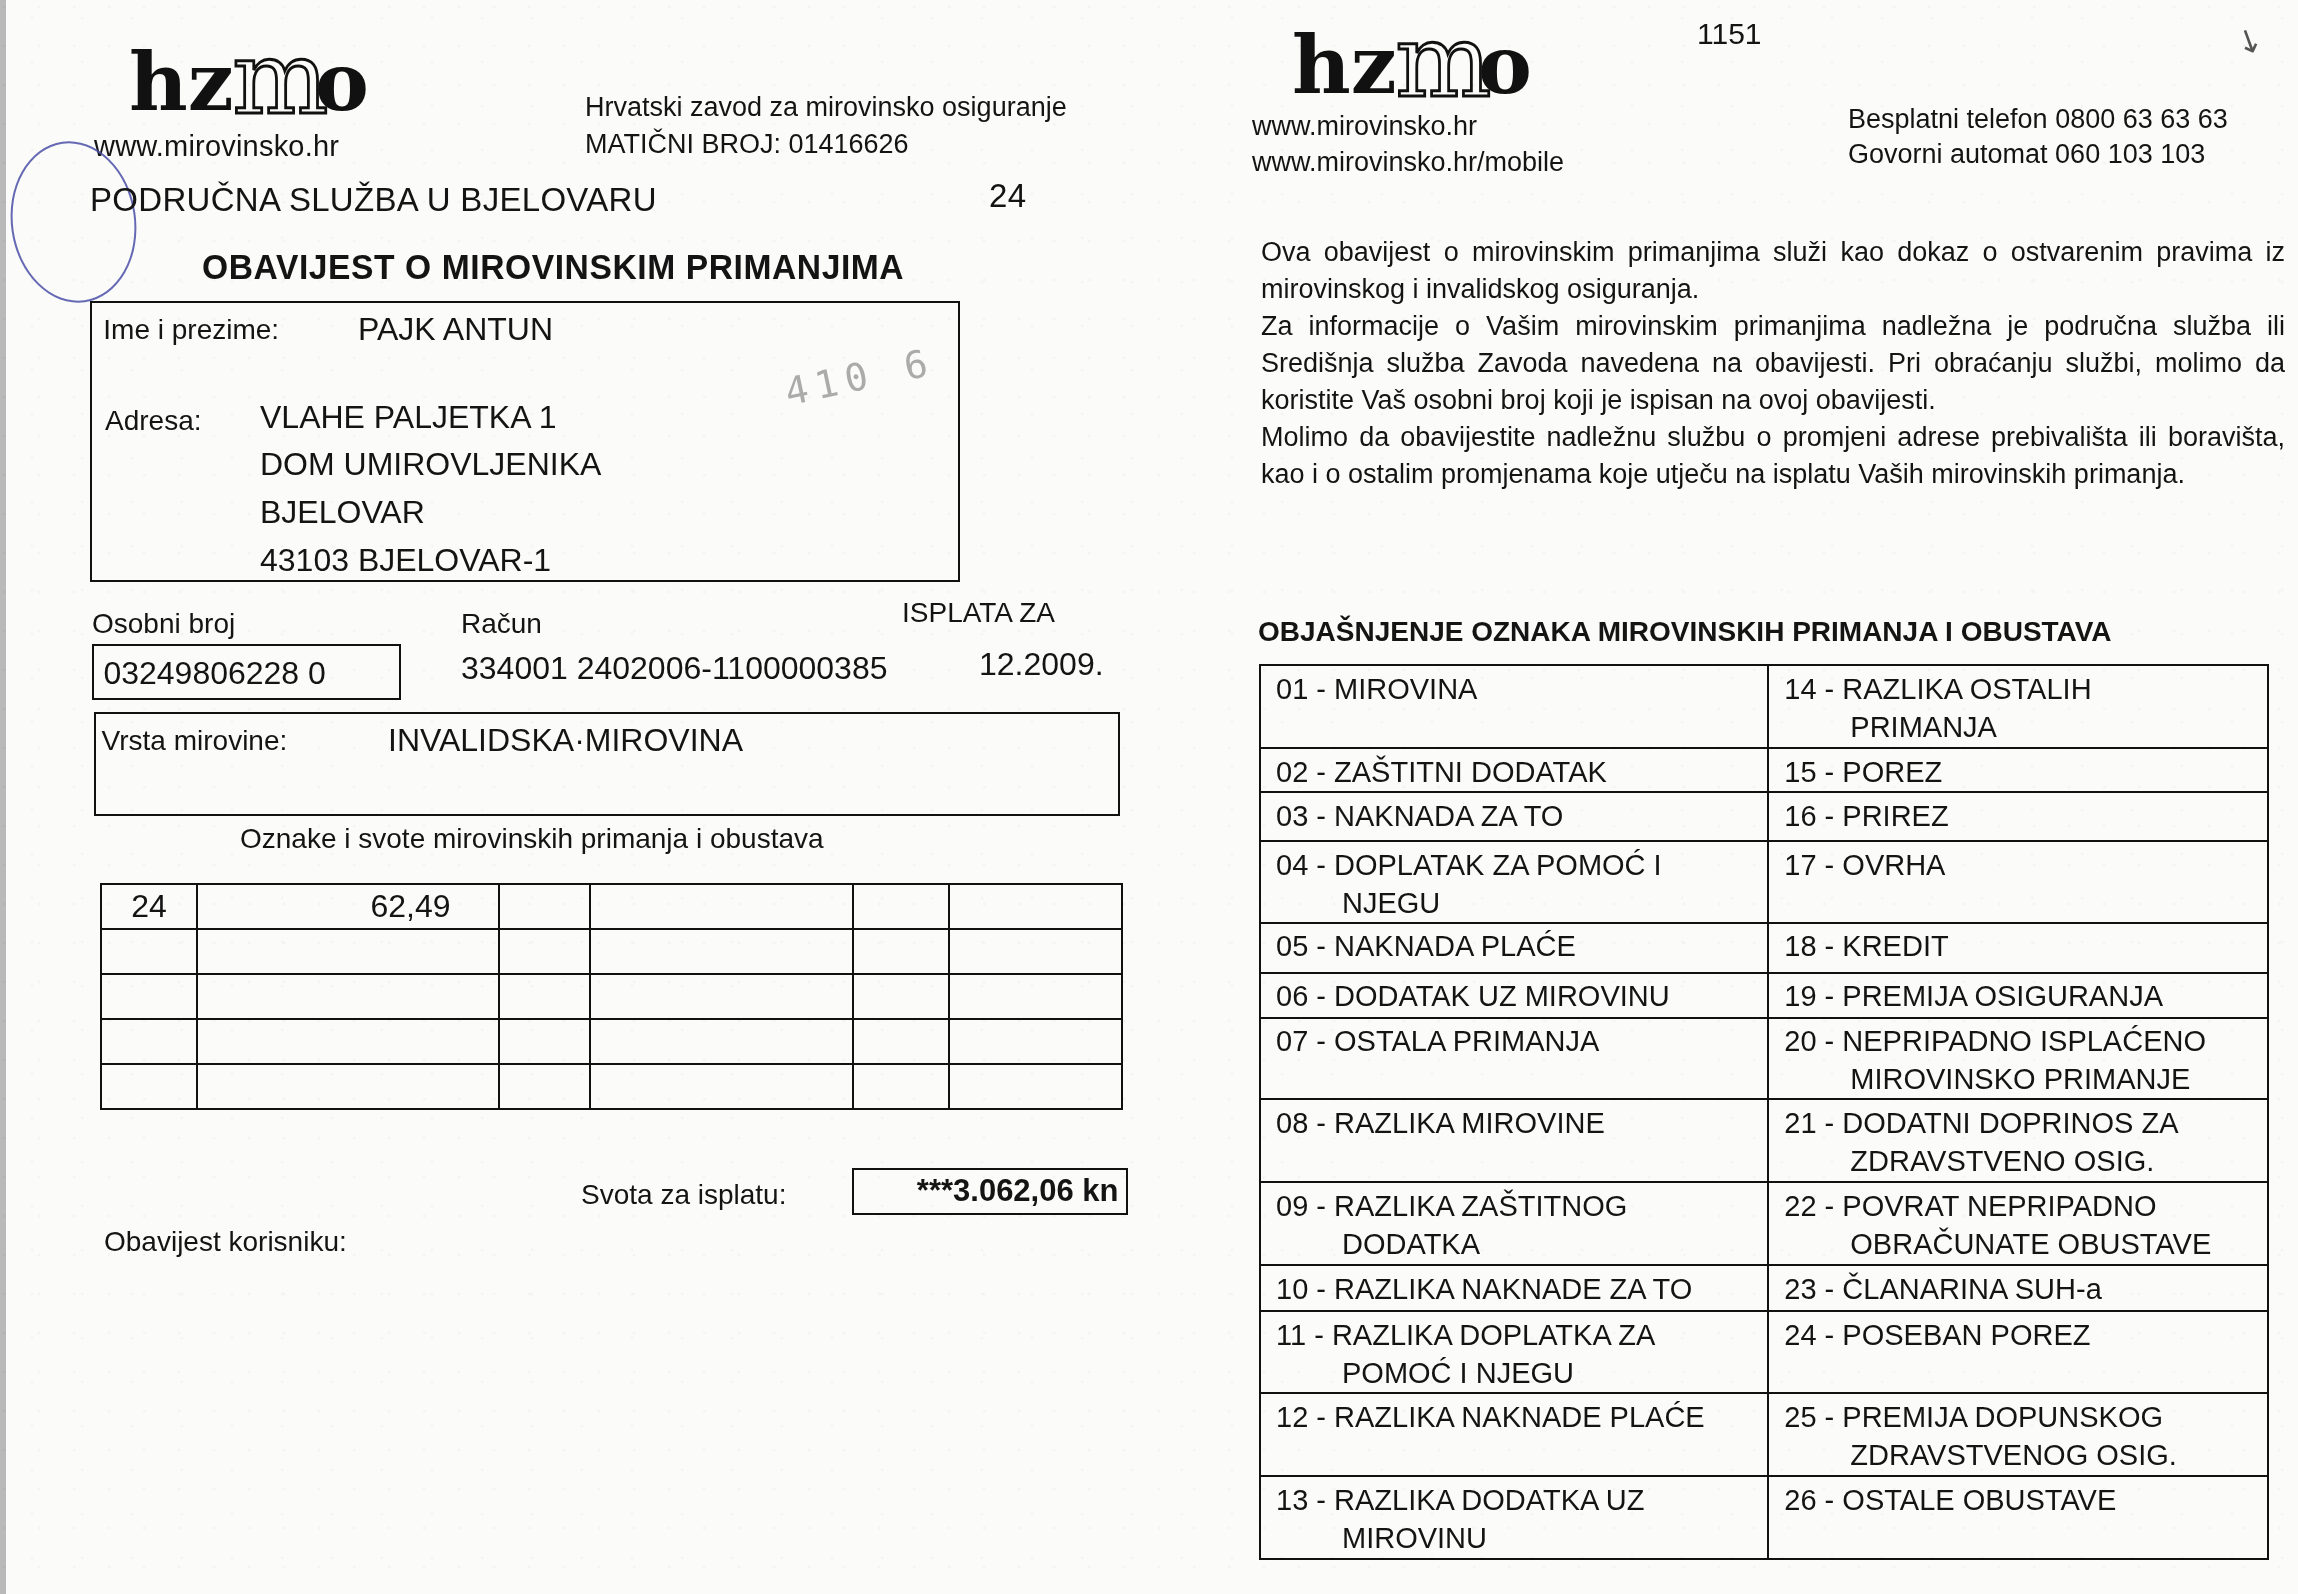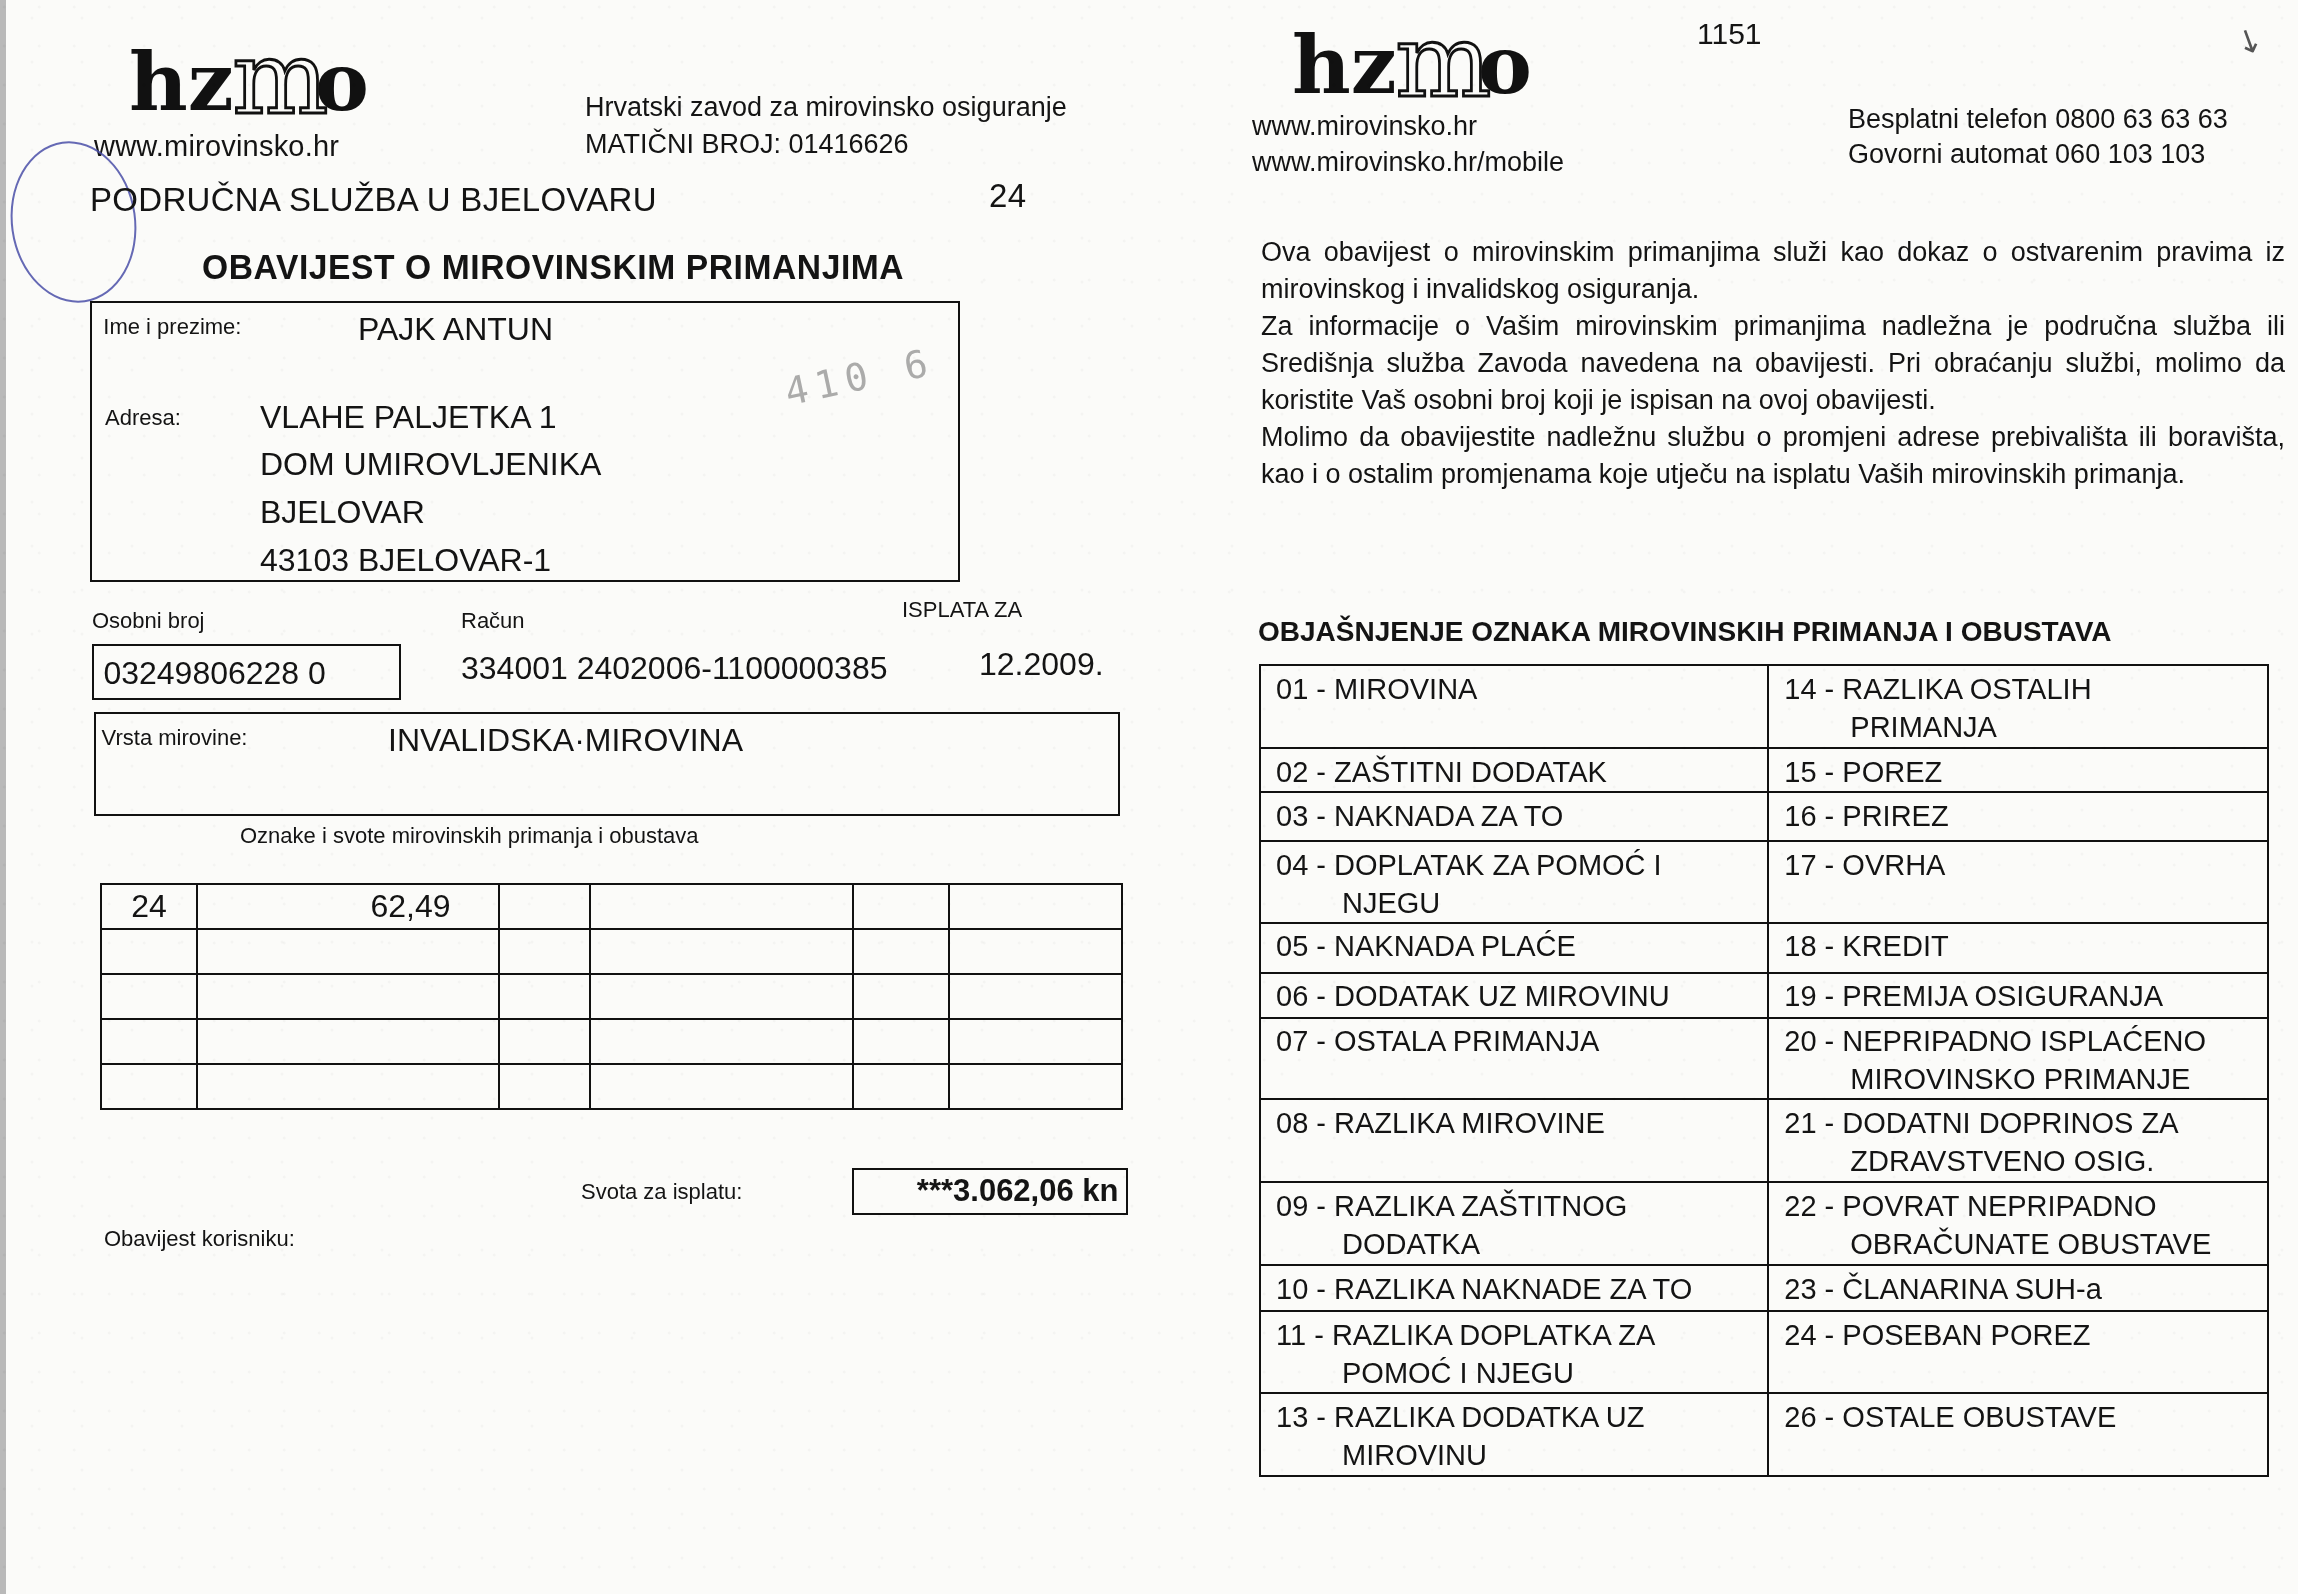--- a/index.html
+++ b/index.html
@@ -18,21 +18,21 @@
     background-size: 35px 39px, 50px 44px; opacity:.6; }
 
   
   .logo { position:absolute; width:282px; height:85px;margin-left:40px; }
   .logo svg { width:100%; height:100%; }
 
   .t-url { font-size:29px; letter-spacing:0.2px; }
   .t-hdr { font-size:27px; }
   .t-office { font-size:33px; letter-spacing:0.3px; }
   .t-title { font-size:35px; font-weight:bold; letter-spacing:0.6px; transform:scaleX(0.96); transform-origin:left; }
-  .t-field { font-size:22px;text-align:center; }
+  .t-field { font-size:28px;text-align:center; }
   .t-value { font-size:32px; }
 
   .box { position:absolute; border:2.4px solid #111; box-sizing:border-box; }
 
   
   .ltable { position:absolute; left:100px; top:883px; width:1023px; border-collapse:collapse; }
   .ltable td { border:2.4px solid #111; height:43px; padding:0 7.5px; font-size:32px; line-height:43px; }
   .ltable td.c-code { width:79px; text-align:center; }
   .ltable td.c-amt { width:245px; text-align:right; padding-right:47px; }
   .ltable td.c3 { width:74px; }
@@ -232,20 +232,24 @@
         </tr>
         <tr style="height: 46px;">
           <td class="lc"><span>10 - RAZLIKA NAKNADE ZA TO</span></td>
           <td class="rc"><span>23 - ČLANARINA SUH-a</span></td>
         </tr>
         <tr style="height: 82px;">
           <td class="lc"><span>11 - RAZLIKA DOPLATKA ZA</span><span class="line2">POMOĆ I NJEGU</span></td>
           <td class="rc"><span>24 - POSEBAN POREZ</span></td>
         </tr>
         <tr style="height: 83px;">
+          <td class="lc"><span>12 - RAZLIKA NAKNADE PLAĆE</span></td>
+          <td class="rc"><span>25 - PREMIJA DOPUNSKOG</span><span class="line2">ZDRAVSTVENOG OSIG.</span></td>
+        </tr>
+        <tr style="height: 83px;">
           <td class="lc"><span>13 - RAZLIKA DODATKA UZ</span><span class="line2">MIROVINU</span></td>
           <td class="rc"><span>26 - OSTALE OBUSTAVE</span></td>
         </tr>
       </tbody>
     </table>
 </div>
 
 <div class="noise"></div>
 
 

